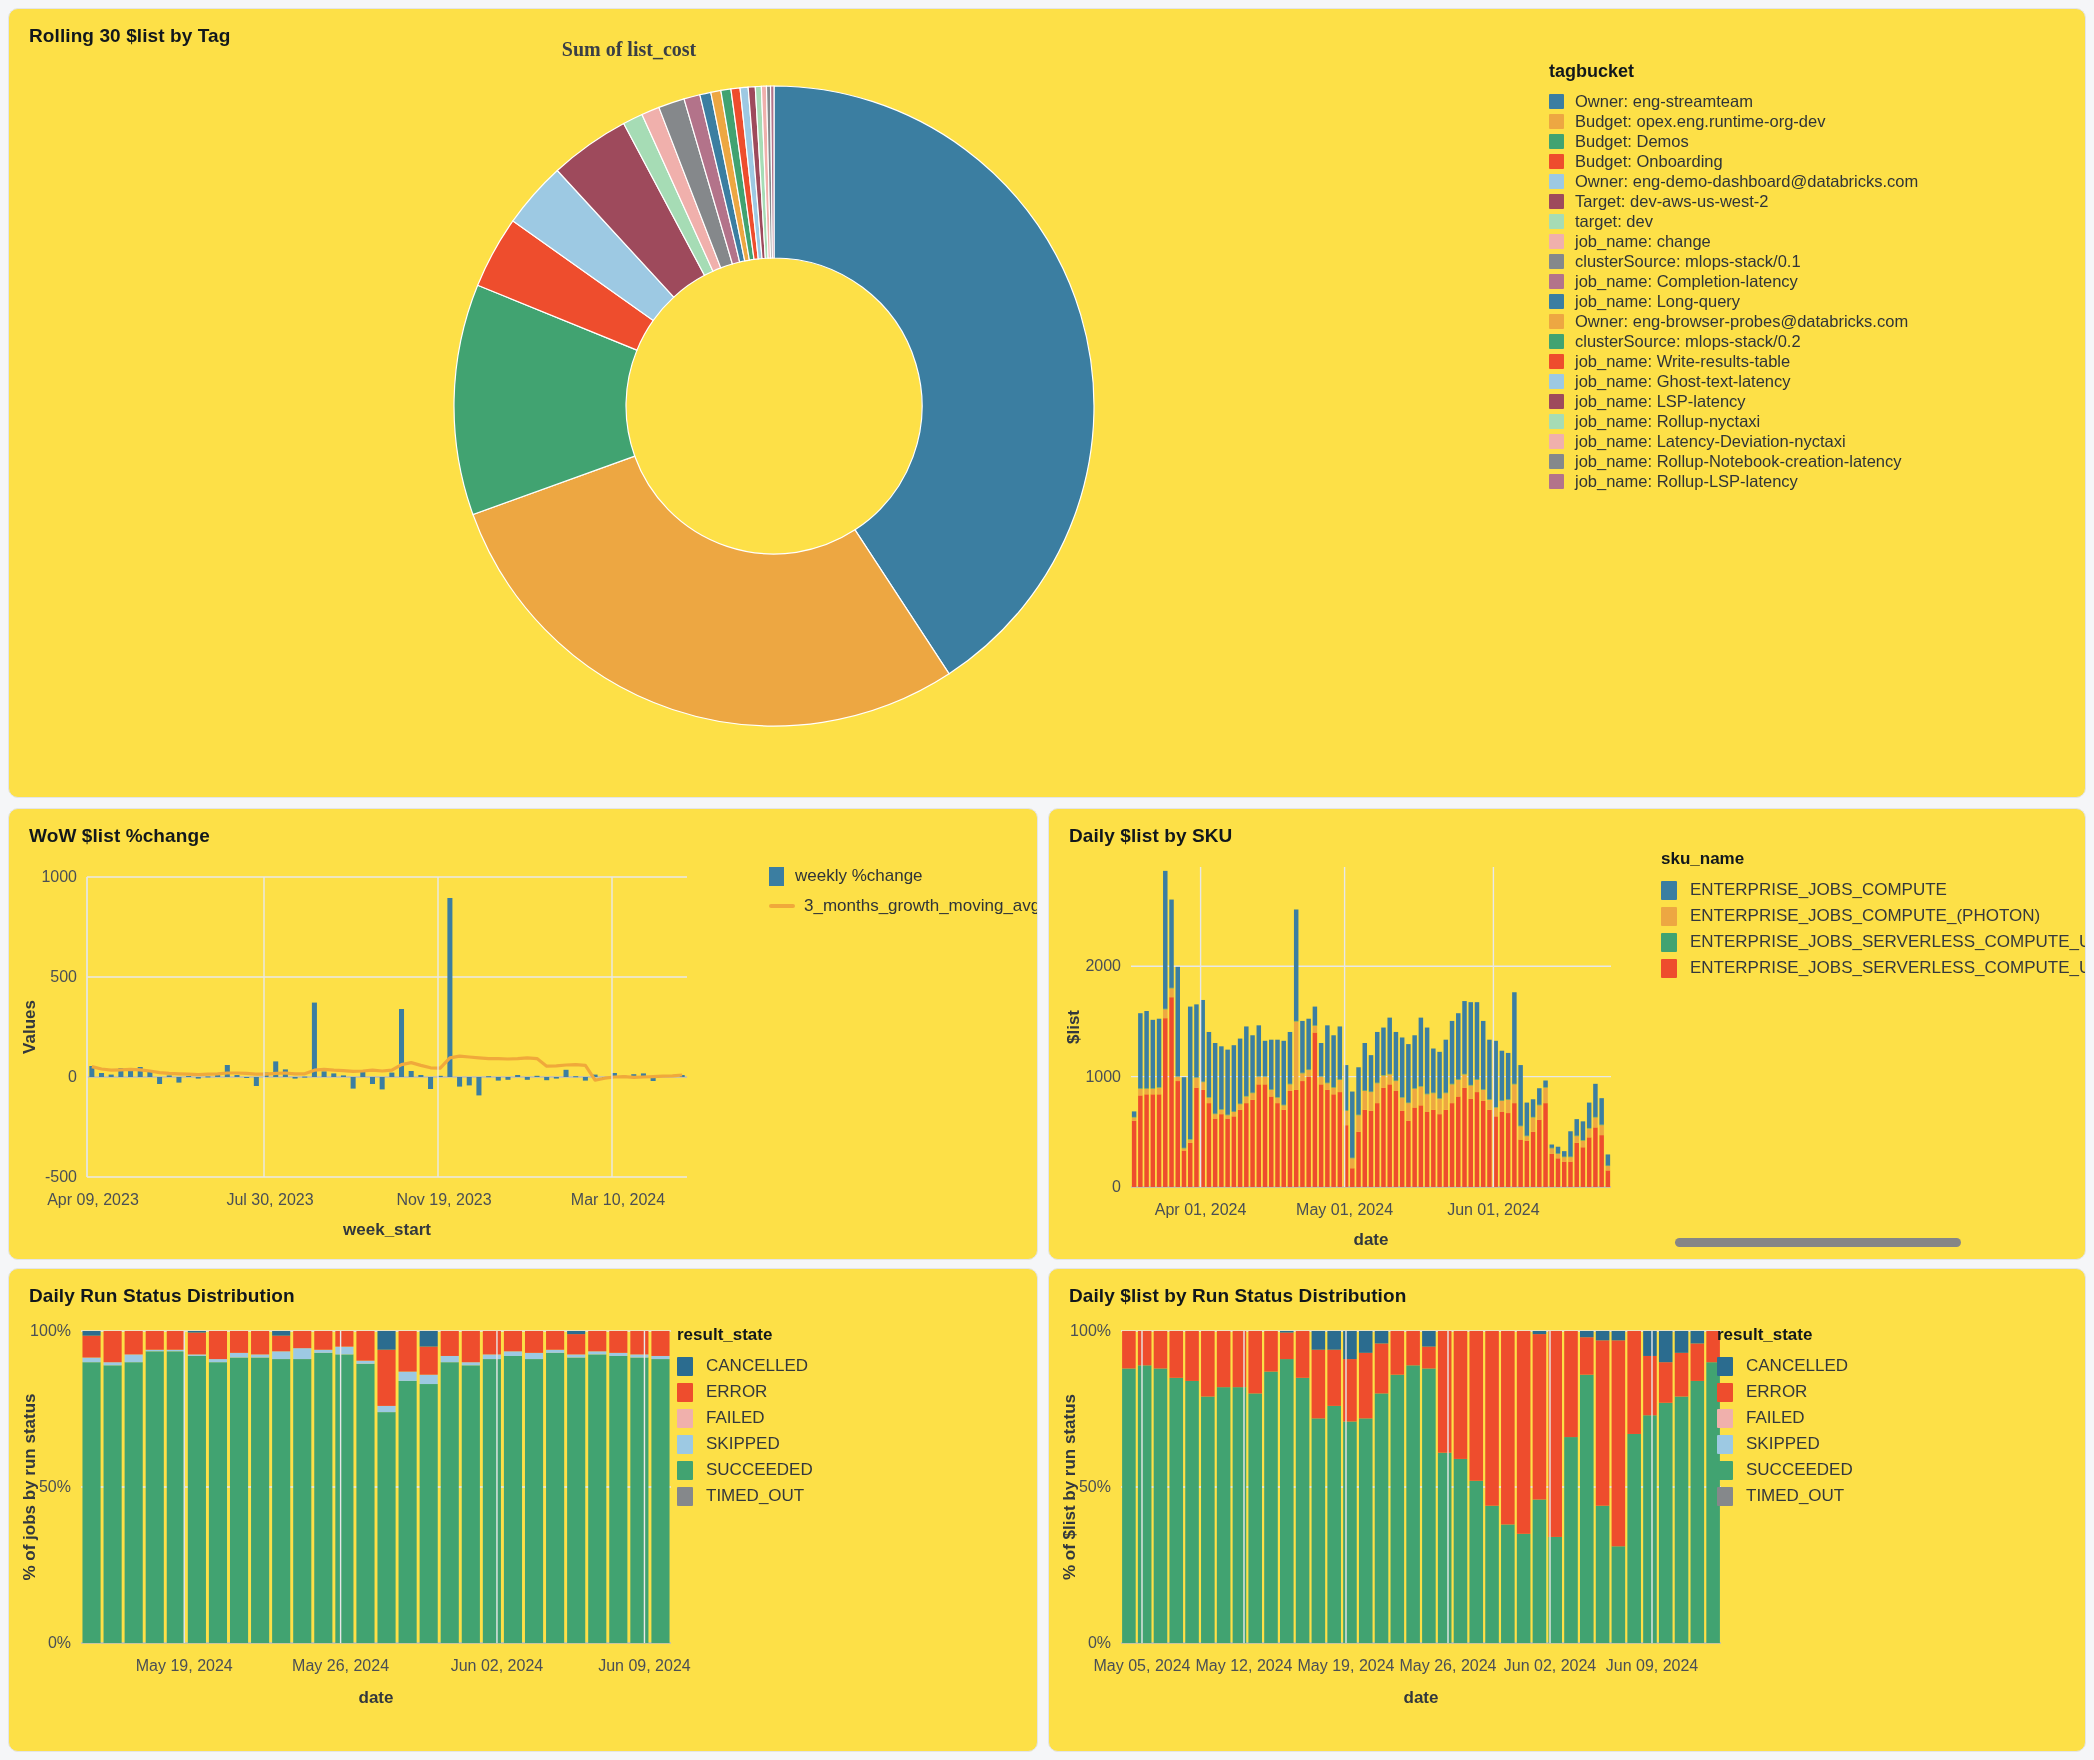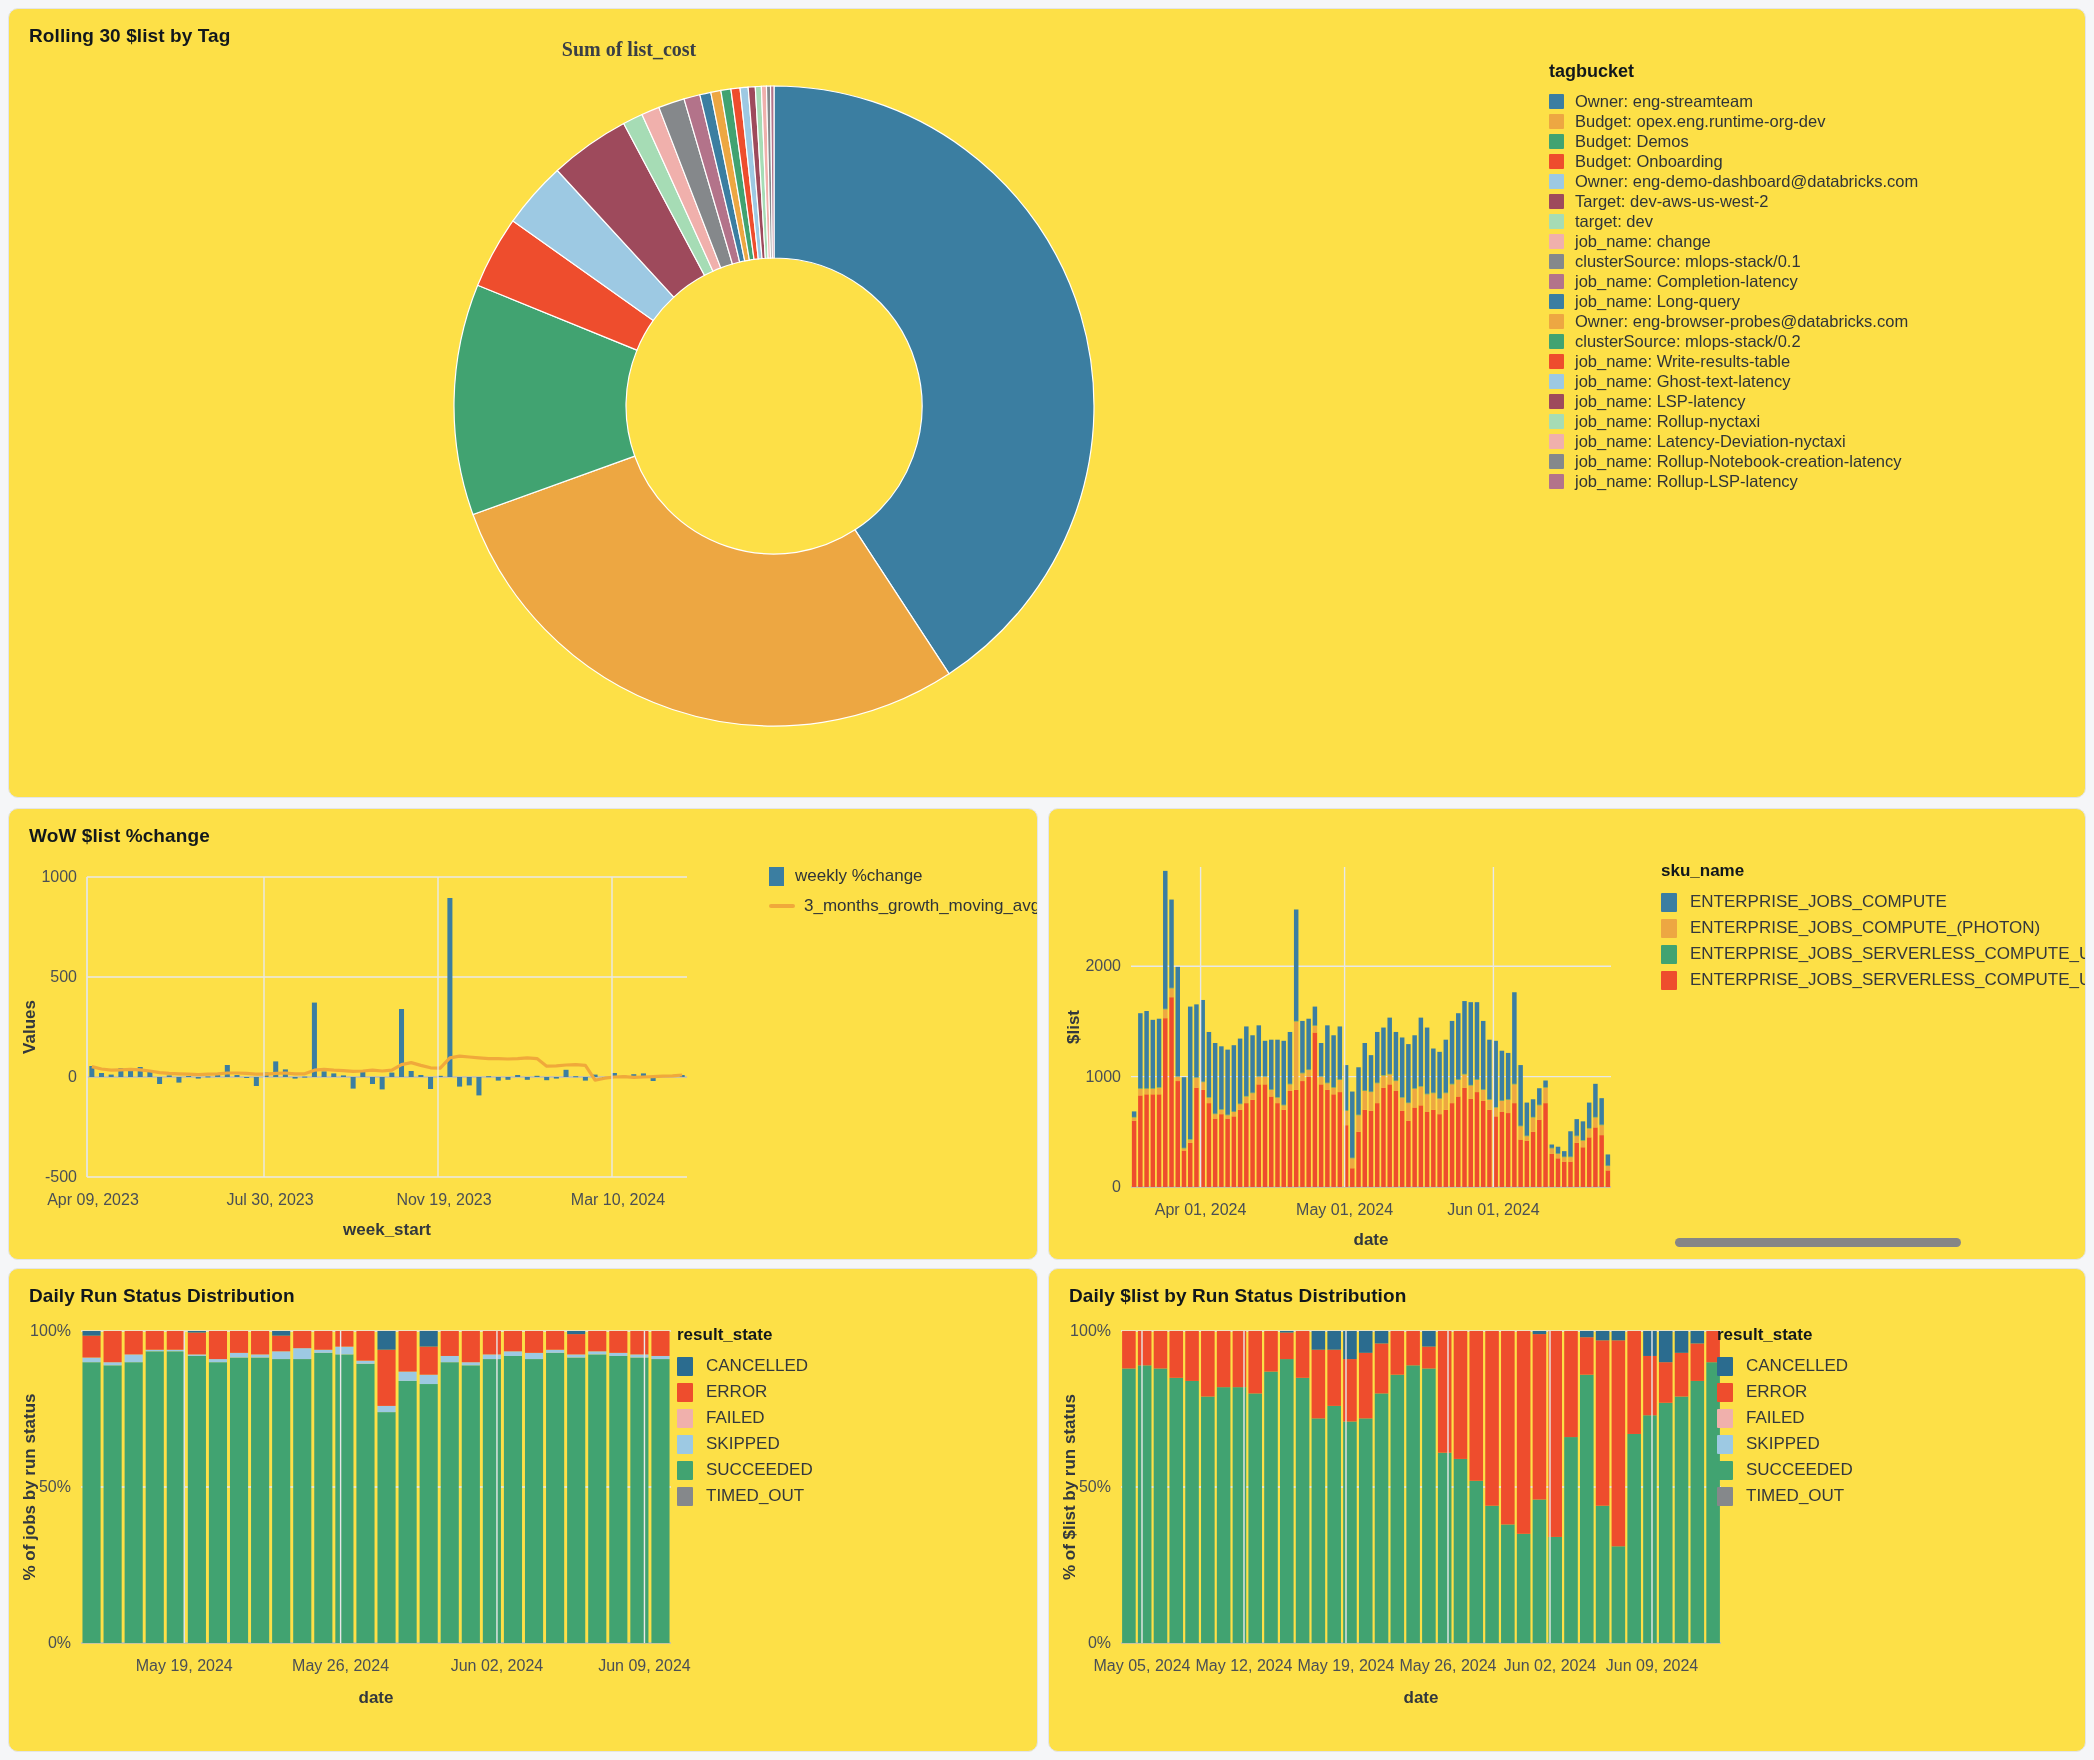--- a/index.html
+++ b/index.html
@@ -290,20 +290,21 @@
         <span class="legend-lb">weekly %change</span>
       </div>
       <div class="legend-row">
         <span class="sw-line" style="background:#f0a93b"></span>
         <span class="legend-lb">3_months_growth_moving_avg</span>
       </div>
     </div>
   </div>
 
   <div class="panel" id="panel-sku">
+    <div class="panel-title">Daily $list by SKU</div>
     <svg class="chart-svg" id="sku-svg" style="left:0;top:30px;" width="660" height="420">
         <line x1="82" y1="127.3103448275862" x2="562" y2="127.3103448275862" class="gridline"></line>
         <text x="72" y="132.31034482758622" class="ax-lab" text-anchor="end">2000</text>
         <line x1="82" y1="237.65517241379308" x2="562" y2="237.65517241379308" class="gridline"></line>
         <text x="72" y="242.65517241379308" class="ax-lab" text-anchor="end">1000</text>
         <line x1="82" y1="348" x2="562" y2="348" class="axisline"></line>
         <text x="72" y="353" class="ax-lab" text-anchor="end">0</text>
         <rect x="82.87272727272727" y="281.7931034482759" width="4.488311688311688" height="66.20689655172413" fill="#ee4d2d"></rect>
         <rect x="82.87272727272727" y="278.48275862068965" width="4.488311688311688" height="3.3103448275862206" fill="#eda742"></rect>
         <rect x="82.87272727272727" y="277.9310344827586" width="4.488311688311688" height="0.5517241379310462" fill="#41a371"></rect>
@@ -614,21 +615,21 @@
         <rect x="556.638961038961" y="315.44827586206895" width="4.488311688311688" height="11.034482758620697" fill="#3b7ea1"></rect>
         <line x1="151.6" y1="28" x2="151.6" y2="348" class="gridline"></line>
         <text x="151.6" y="376" class="ax-lab" text-anchor="middle">Apr 01, 2024</text>
         <line x1="295.6" y1="28" x2="295.6" y2="348" class="gridline"></line>
         <text x="295.6" y="376" class="ax-lab" text-anchor="middle">May 01, 2024</text>
         <line x1="444.4" y1="28" x2="444.4" y2="348" class="gridline"></line>
         <text x="444.4" y="376" class="ax-lab" text-anchor="middle">Jun 01, 2024</text>
         <text x="322" y="406" class="ax-title" text-anchor="middle">date</text>
         <text x="30" y="188" class="ax-title" text-anchor="middle" transform="rotate(-90 30 188)">$list</text>
       </svg>
-    <div class="clip-box" style="left:612px;top:40px;width:426px;height:160px;margin-top:12px;">
+    <div class="clip-box" style="left:612px;top:40px;width:426px;height:160px;">
       <div class="mini-legend" style="left:0;top:0;width:520px;">
         <div class="legend-title">sku_name</div>
         <div id="sku-legend-rows">
             <div class="legend-row">
               <span class="legend-sw" style="background: rgb(59, 126, 161);"></span>
               <span class="legend-lb">ENTERPRISE_JOBS_COMPUTE</span>
             </div>
             <div class="legend-row">
               <span class="legend-sw" style="background: rgb(237, 167, 66);"></span>
               <span class="legend-lb">ENTERPRISE_JOBS_COMPUTE_(PHOTON)</span>

